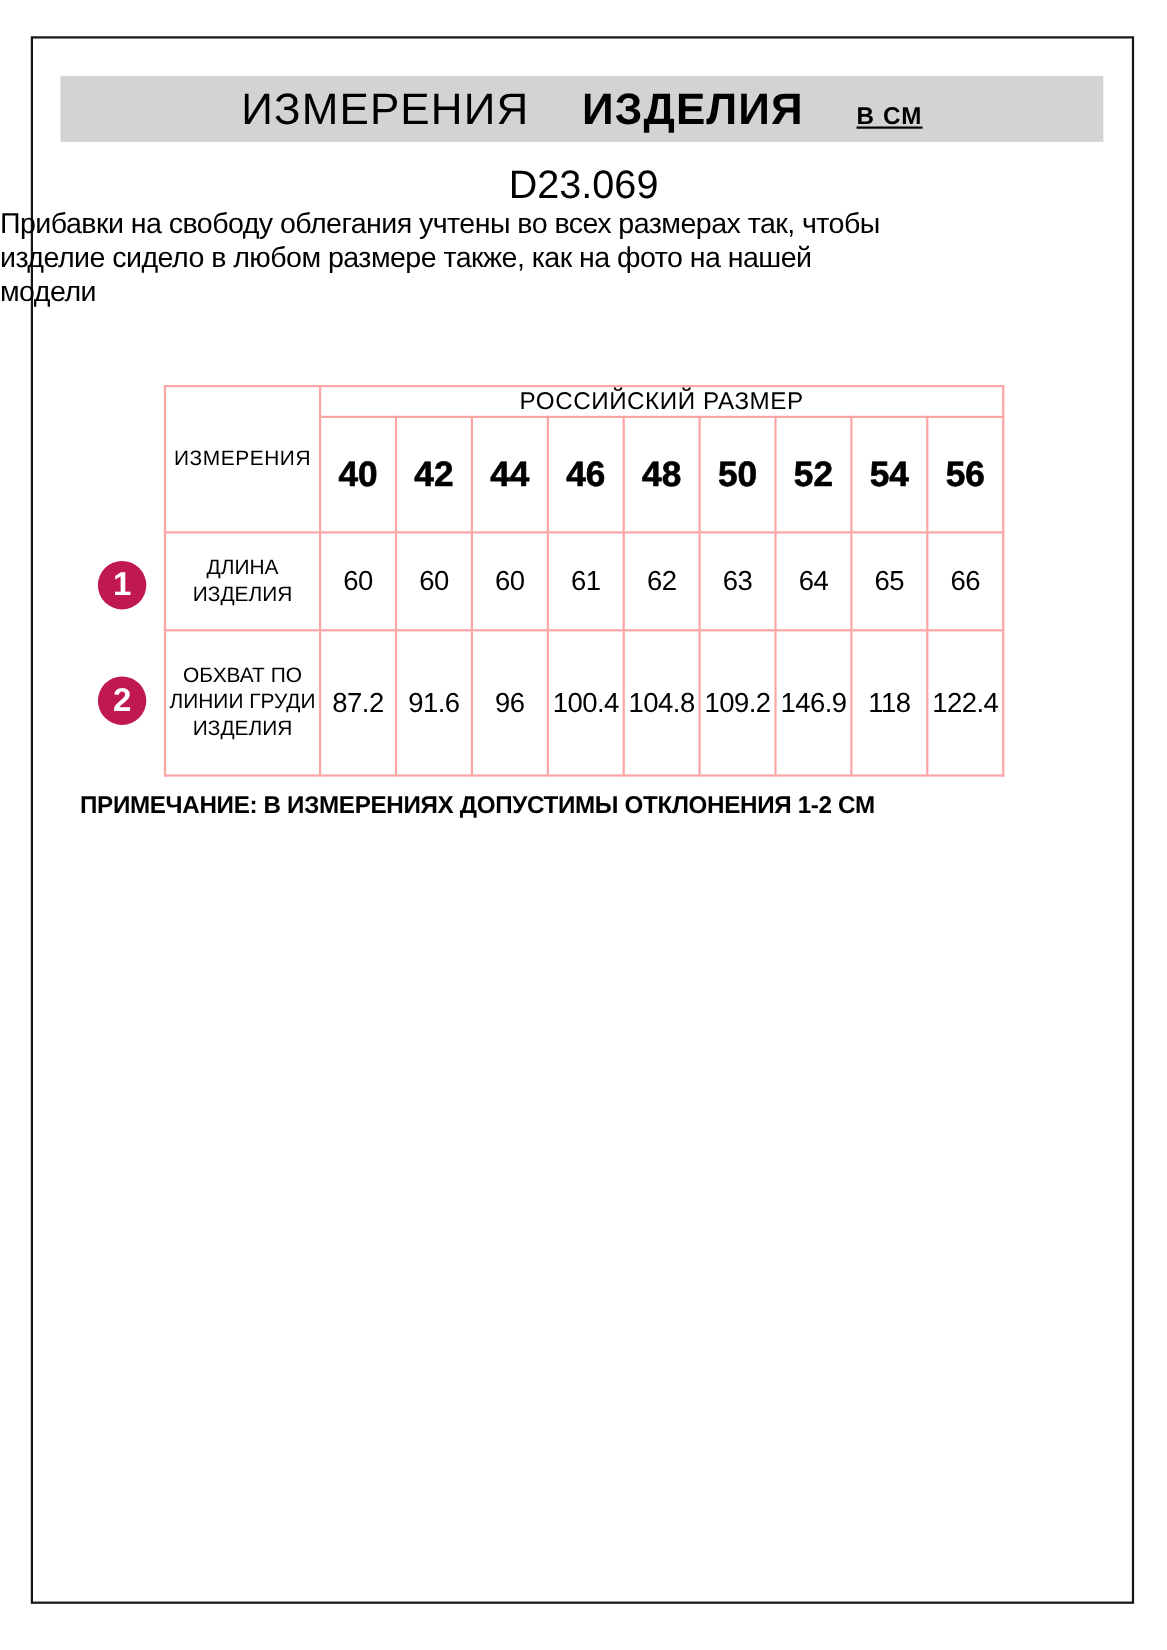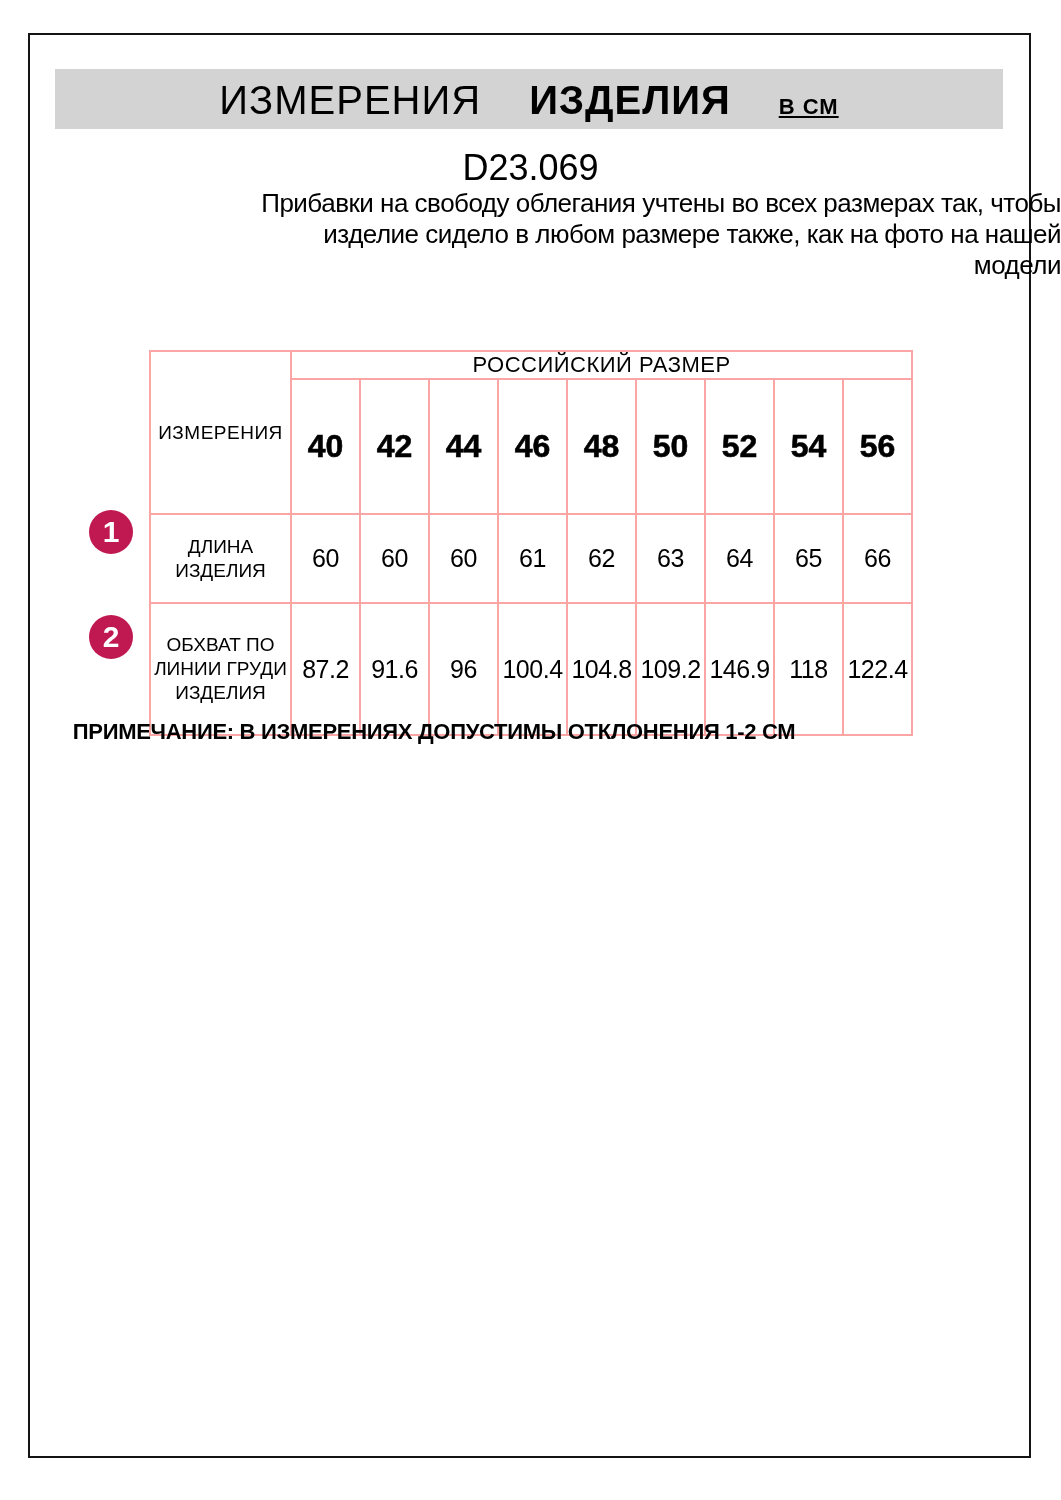--- a/index.html
+++ b/index.html
@@ -33,21 +33,21 @@
   .banner .t3 { font-size: 22px; font-weight: 700; letter-spacing: 1px; text-decoration: underline; }
   .model-code {
     position: absolute;
     left: 0; top: 147px; width: 1061px;
     text-align: center;
     font-size: 36px; font-weight: 400;
   }
   .description {
     position: absolute;
     left: 0; top: 188px; width: 1061px;
-    text-align: right;
+    text-align: left;
     font-size: 26px; line-height: 31px;
     letter-spacing: -0.5px;
     white-space: pre-line;
   }
   .size-table {
     position: absolute;
     left: 149px; top: 350px;
     border-collapse: collapse;
     table-layout: fixed;
   }
@@ -55,21 +55,21 @@
     border: 2px solid #fca5a5;
     text-align: center;
     vertical-align: middle;
     padding: 0;
     overflow: hidden;
     margin-left: 14px;
   }
   .col-label { width: 141px; }
   .col-size  { width: 69px; }
   .row-group    td { height: 27px; }
-  .row-sizes    td { height: 135px; }
+  .row-sizes    td { height: 105px; }
   .row-body-1   td { height: 89px; }
   .row-body-2   td { height: 132px; }
   .corner-cell { font-size: 19px; letter-spacing: 0.5px; }
   .group-cell  { font-size: 22px; letter-spacing: 0.5px; }
   .size-cell   { font-size: 32px; font-weight: 700; -webkit-text-stroke: 0.6px #000; }
   .label-cell  { font-size: 19px; line-height: 24px; white-space: pre-line; }
   .value-cell  { font-size: 25px; letter-spacing: -0.5px; }
   .marker {
     position: absolute;
     left: 89px;

